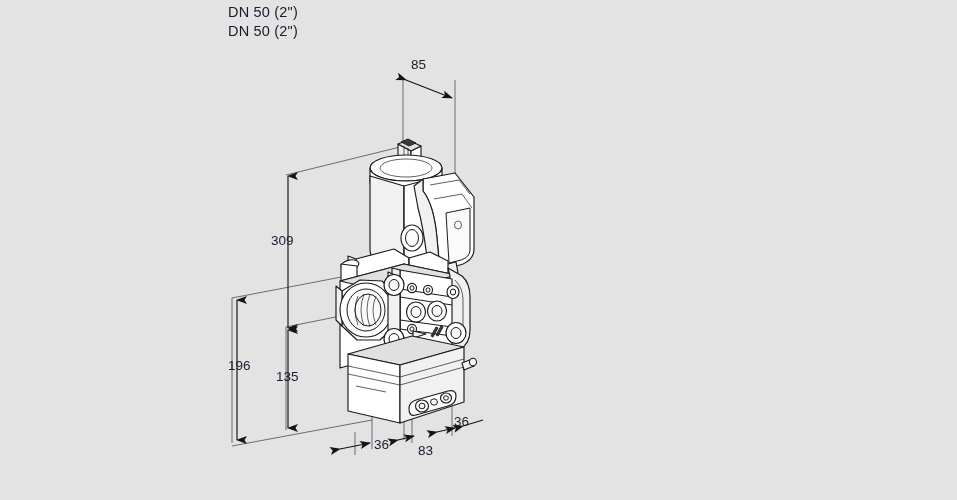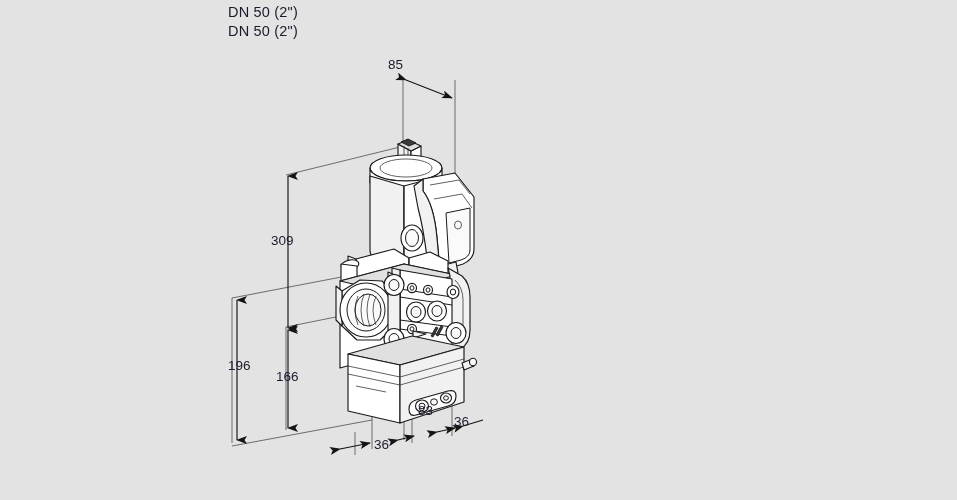--- a/index.html
+++ b/index.html
@@ -30,26 +30,26 @@
   }
   #hdr1 { left: 228px; top: 4px; }
   #hdr2 { left: 228px; top: 23px; }
 
   .dim {
     position: absolute;
     font-size: 13.5px;
     color: #1b1b2e;
     white-space: nowrap;
   }
-  .dim-85   { left: 388px; top: 57px; }
+  .dim-85   { left: 411px; top: 57px; }
   .dim-201  { left: 271px; top: 233px; }
   .dim-196  { left: 228px; top: 358px; }
   .dim-135  { left: 276px; top: 369px; }
   .dim-36a  { left: 374px; top: 437px; }
-  .dim-83   { left: 418px; top: 403px; }
+  .dim-83   { left: 418px; top: 443px; }
   .dim-36b  { left: 454px; top: 414px; }
 </style>
 </head>
 <body>
 
 <svg id="canvas" viewBox="0 0 957 500">
   <defs>
     <marker id="arrHead" markerWidth="11" markerHeight="8" refX="10" refY="4" orient="auto" markerUnits="userSpaceOnUse">
       <path d="M0,0 L11,4 L0,8 L2.5,4 Z" fill="#141414"></path>
     </marker>
@@ -258,16 +258,16 @@
     <line class="dimln" x1="463" y1="426" x2="483" y2="420" marker-start="url(#arrHead)"></line>
   </g>
 </svg>
 
 <div class="hdr" id="hdr1">DN 50 (2")</div>
 <div class="hdr" id="hdr2">DN 50 (2")</div>
 
 <div class="dim dim-85">85</div>
 <div class="dim dim-201">309</div>
 <div class="dim dim-196">196</div>
-<div class="dim dim-135">166</div>
+<div class="dim dim-135">135</div>
 <div class="dim dim-36a">36</div>
 <div class="dim dim-83">83</div>
 <div class="dim dim-36b">36</div>
 
 </body></html>

